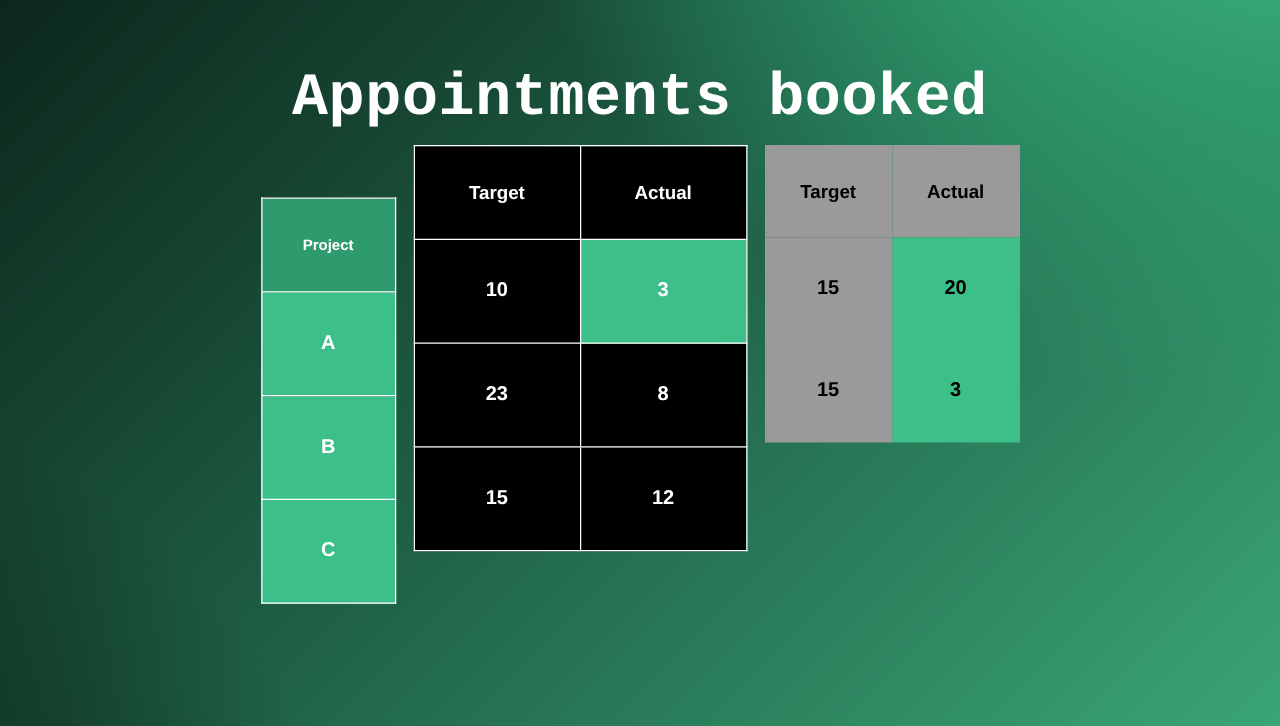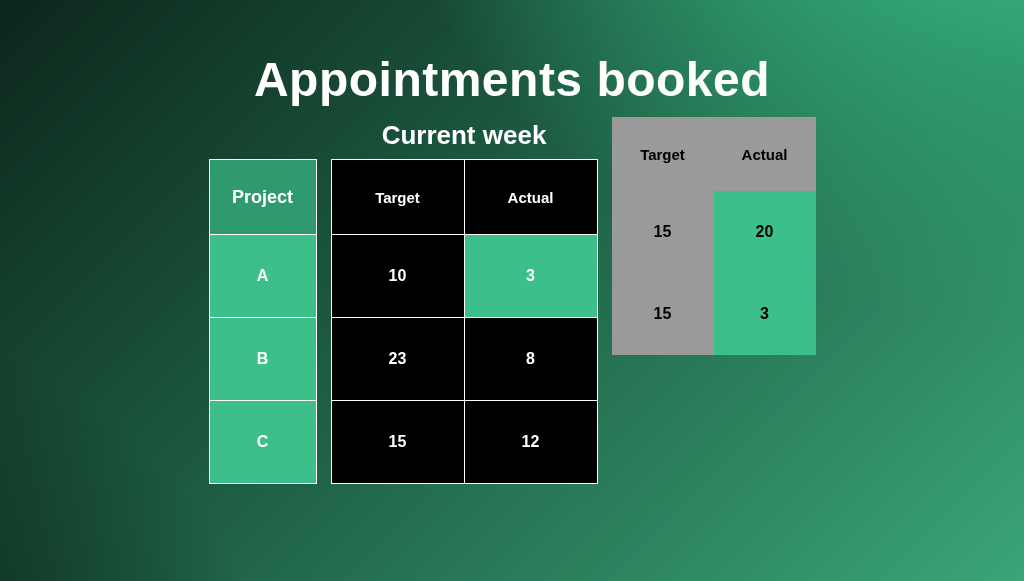--- a/index.html
+++ b/index.html
@@ -16,20 +16,21 @@
       radial-gradient(ellipse 1200px 900px at 1100px -200px, #4ec38f 0%, #2f9c6e 30%, rgba(0,0,0,0) 60%),
       linear-gradient(135deg, #0c261b 0%, #1e5e44 45%, #3aa577 100%);
     color: #fff;
   }
   .title {
     text-align: center;
     font-weight: 800;
     font-size: 48px;
     margin: 52px 0 10px;
     letter-spacing: 0.5px;
+    font-family: Liberation Mono, monospace;
   }
   .wrap {
     display: flex;
     flex-direction: row;
     justify-content: center;
     align-items: flex-start;
     gap: 14px;
     padding: 0 40px;
   }
   .block {
@@ -60,21 +61,21 @@
     border: 1px solid #fff;
   }
   .proj th, .proj td {
     border: 1px solid #fff;
     width: 104px;
     color: #fff;
   }
   .proj th {
     height: 72px;
     background: #2e9a6e;
-    font-size: 18px;
+    font-size: 12px;
   }
   .proj td {
     height: 80px;
     background: #3dbf8a;
   }
   
   .current {
     border: 1px solid #fff;
   }
   .current th, .current td {
@@ -131,21 +132,20 @@
             <td>B</td>
           </tr>
       <tr>
             <td>C</td>
           </tr>
     </tbody>
       </table>
   </div>
 
   <div class="block">
-    <div class="block-title">Current week</div>
     <table class="current">
       <tbody>
           <tr>
         <th>Target</th>
         <th>Actual</th>
       </tr>
       <tr>
         <td>10</td>
         <td class="cell-green">3</td>
       </tr>

